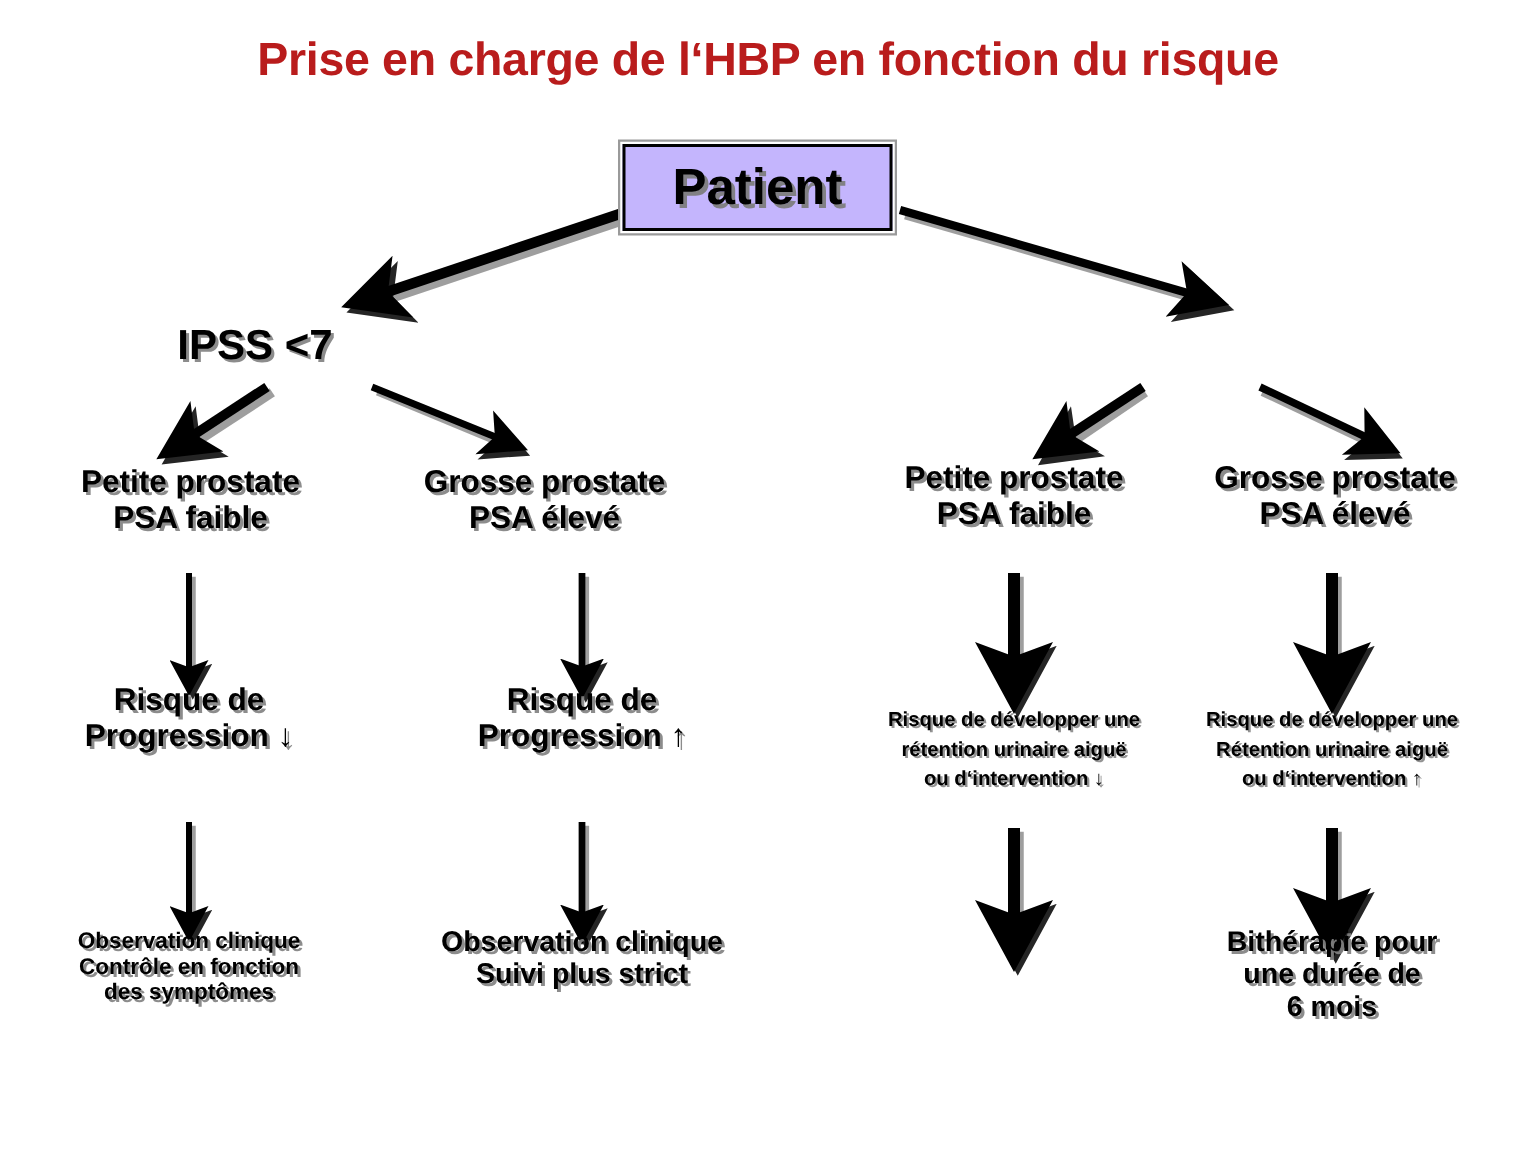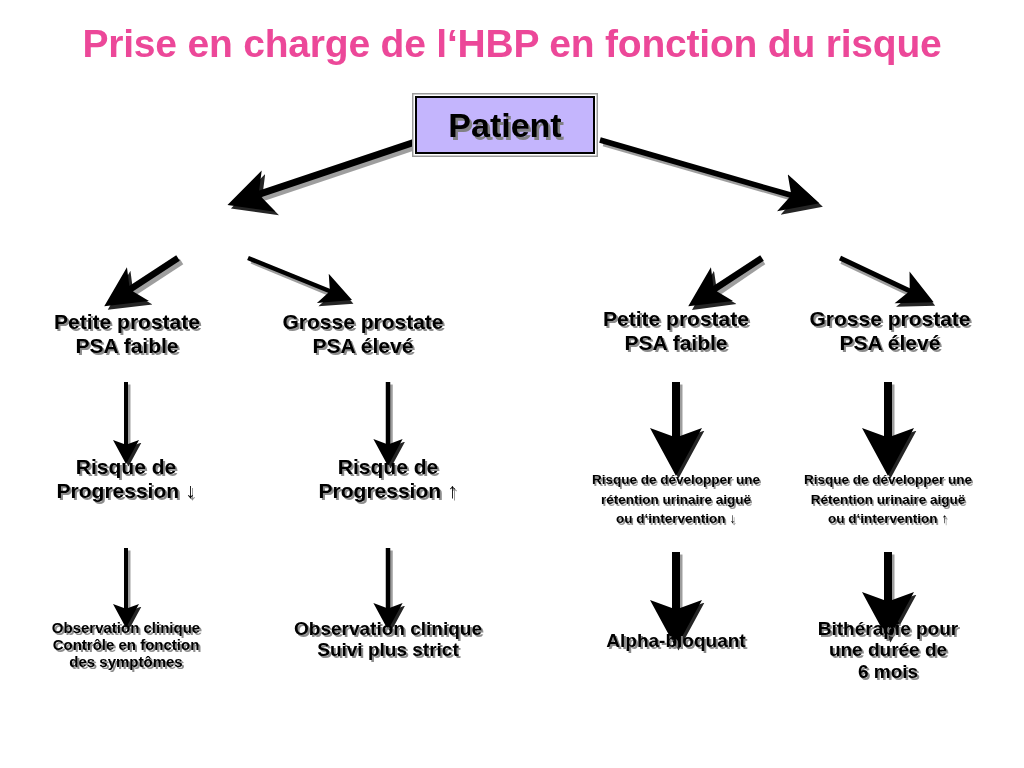--- a/index.html
+++ b/index.html
@@ -38,23 +38,23 @@
     text-shadow: 1.5px 1.5px 0 rgba(135,135,135,0.9);
     margin-top: 18px;
   }
   
   #title {
     position: absolute;
     left: 0;
     top: 22px;
     width: 1024px;
     text-align: center;
-    font-size: 39px;
+    font-size: 31px;
     font-weight: bold;
-    color: #ec4899;
+    color: #b91c1c;
     letter-spacing: -0.2px;
     text-shadow: none;
   }
   
   #patient-box {
     position: absolute;
     left: 415px;
     top: 96px;
     width: 180px;
     height: 58px;
@@ -147,20 +147,21 @@
       <line x1="388" y1="548" x2="388" y2="612" stroke-width="4.5" marker-end="url(#ah-vert)"></line>
       <line x1="676" y1="552" x2="676" y2="616" stroke-width="8" marker-end="url(#ah-vert)"></line>
       <line x1="888" y1="552" x2="888" y2="608" stroke-width="8" marker-end="url(#ah-vert)"></line>
     </g>
   </svg>
 
   <div id="patient-box">
     <span id="patient-label">Patient</span>
   </div>
 
+  <div class="node lvl-ipss" style="left:40px; top:214px;">IPSS &lt;7</div>
 
   <div class="node lvl-pros" style="left:2px; top:310px;">Petite prostate
 PSA faible</div>
   <div class="node lvl-pros" style="left:238px; top:310px;">Grosse prostate
 PSA élevé</div>
   <div class="node lvl-pros" style="left:551px; top:307px;">Petite prostate
 PSA faible</div>
   <div class="node lvl-pros" style="left:765px; top:307px;">Grosse prostate
 PSA élevé</div>
 
@@ -173,18 +174,17 @@
 ou d‘intervention ↓</div>
   <div class="node lvl-risk-sm small-shadow" style="left:758px; top:452px;">Risque de développer une
 Rétention urinaire aiguë
 ou d‘intervention ↑</div>
 
   <div class="node lvl-out-sm" style="left:-9px; top:620px;">Observation clinique
 Contrôle en fonction
 des symptômes</div>
   <div class="node lvl-out-lg" style="left:248px; top:618px;">Observation clinique
 Suivi plus strict</div>
-  <div class="node lvl-out-lg" style="left:536px; top:630px;">Alpha-bloquant</div>
   <div class="node lvl-out-lg" style="left:748px; top:618px;">Bithérapie pour
 une durée de
 6 mois</div>
 
 </div>
 
 </body></html>

